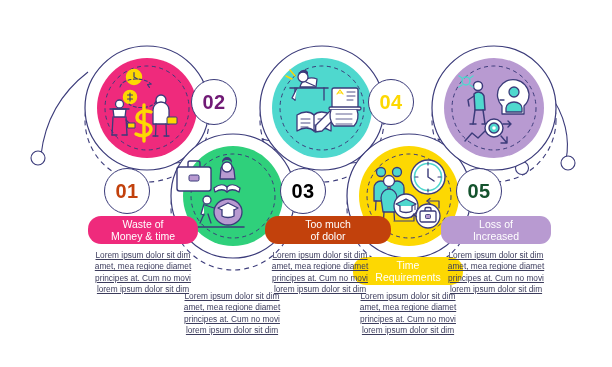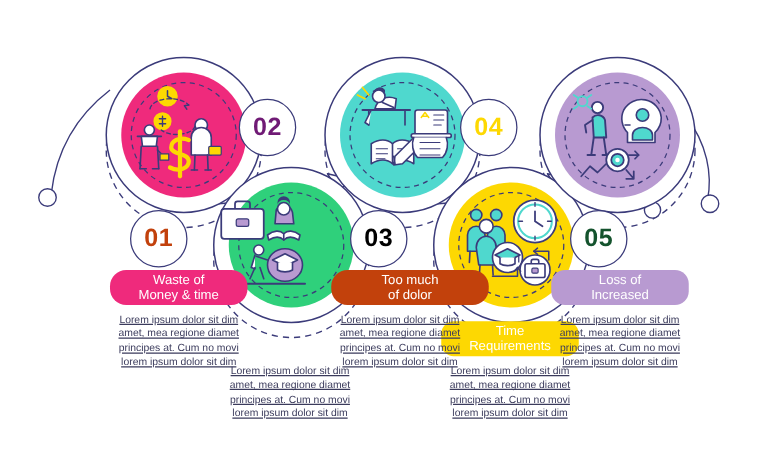--- a/index.html
+++ b/index.html
@@ -270,21 +270,21 @@
       <span>Waste of</span>
       <span>Money &amp; time</span>
     </div>
   </div>
   <div class="pill" style="left:265px;top:216px;width:126px;height:28px;background:#c2410c;">
     <div>
       <span>Too much</span>
       <span>of dolor</span>
     </div>
   </div>
-  <div class="pill" style="left:353px;top:257px;width:110px;height:28px;background:#fdd802;border-radius:10px;">
+  <div class="pill" style="left:353px;top:257px;width:110px;height:28px;background:#fdd802;">
     <div>
       <span>Time</span>
       <span>Requirements</span>
     </div>
   </div>
   <div class="pill" style="left:441px;top:216px;width:110px;height:28px;background:#b89ad1;border-radius:11px;">
     <div>
       <span>Loss of</span>
       <span>Increased</span>
     </div>

